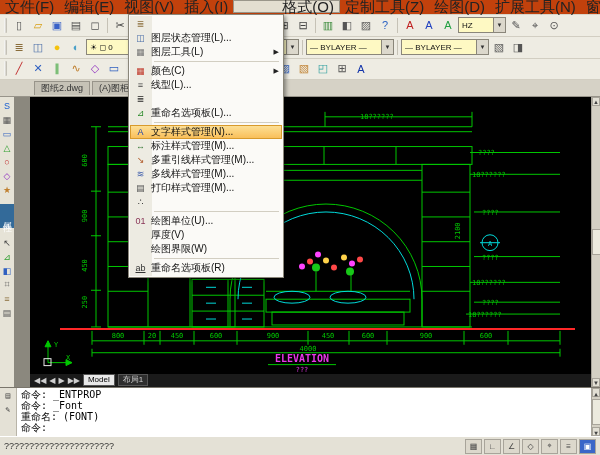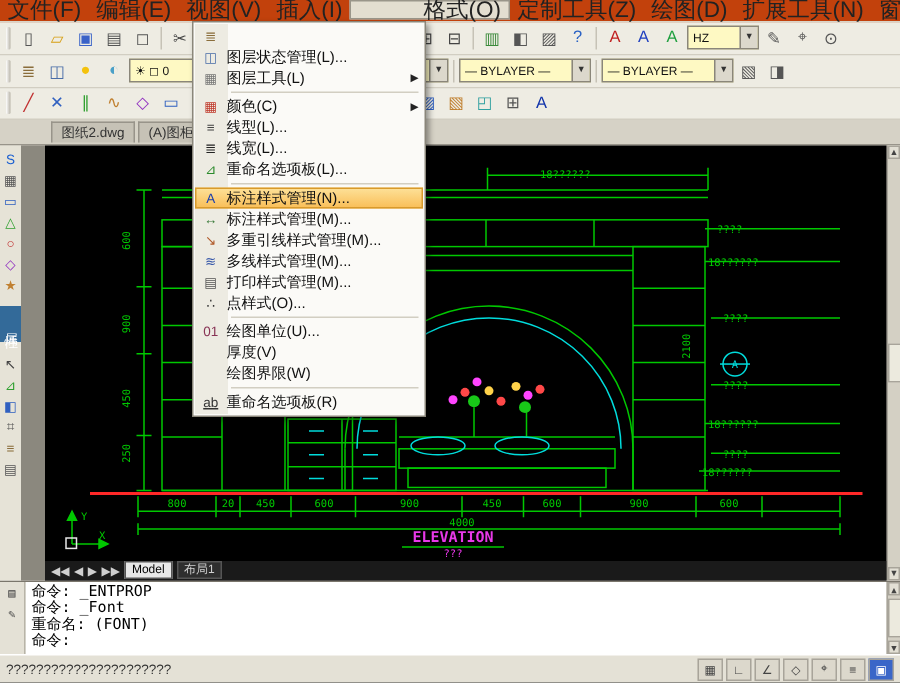--- a/index.html
+++ b/index.html
@@ -374,50 +374,48 @@
           <span class="ic" style="color: rgb(192, 57, 43);">▦</span>
           <span class="lbl">颜色(C)</span>
           <span class="sub">▶</span>
         </div>
         <div class="mi">
           <span class="ic" style="color: rgb(68, 68, 68);">≡</span>
           <span class="lbl">线型(L)...</span>
         </div>
         <div class="mi">
           <span class="ic" style="color: rgb(34, 34, 34);">≣</span>
-          <span class="lbl">线宽(L)...</span>
         </div>
         <div class="mi">
           <span class="ic" style="color: rgb(42, 138, 42);">⊿</span>
           <span class="lbl">重命名选项板(L)...</span>
         </div>
         <div class="msep"></div>
         <div class="mi hl">
           <span class="ic" style="color: rgb(26, 63, 174);">A</span>
-          <span class="lbl">标注样式管理(N)...</span>
+          <span class="lbl">文字样式管理(N)...</span>
         </div>
         <div class="mi">
           <span class="ic" style="color: rgb(58, 122, 58);">↔</span>
           <span class="lbl">标注样式管理(M)...</span>
         </div>
         <div class="mi">
           <span class="ic" style="color: rgb(176, 90, 42);">↘</span>
           <span class="lbl">多重引线样式管理(M)...</span>
         </div>
         <div class="mi">
           <span class="ic" style="color: rgb(58, 90, 170);">≋</span>
           <span class="lbl">多线样式管理(M)...</span>
         </div>
         <div class="mi">
           <span class="ic" style="color: rgb(85, 85, 85);">▤</span>
           <span class="lbl">打印样式管理(M)...</span>
         </div>
         <div class="mi">
           <span class="ic" style="color: rgb(51, 51, 51);">∴</span>
-          <span class="lbl">点样式(O)...</span>
         </div>
         <div class="msep"></div>
         <div class="mi">
           <span class="ic" style="color: rgb(136, 51, 85);">01</span>
           <span class="lbl">绘图单位(U)...</span>
         </div>
         <div class="mi">
           <span class="ic"></span>
           <span class="lbl">厚度(V)</span>
         </div>

